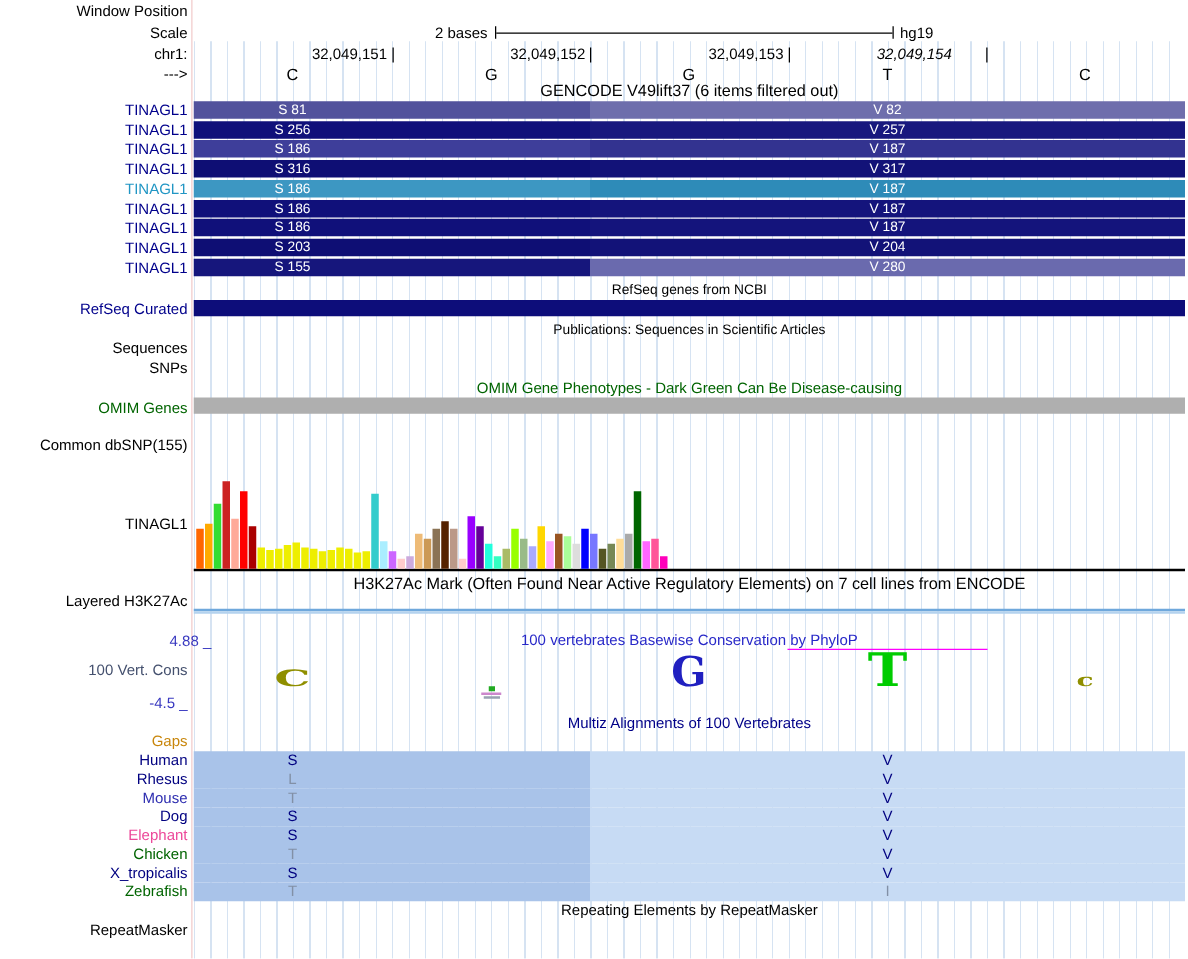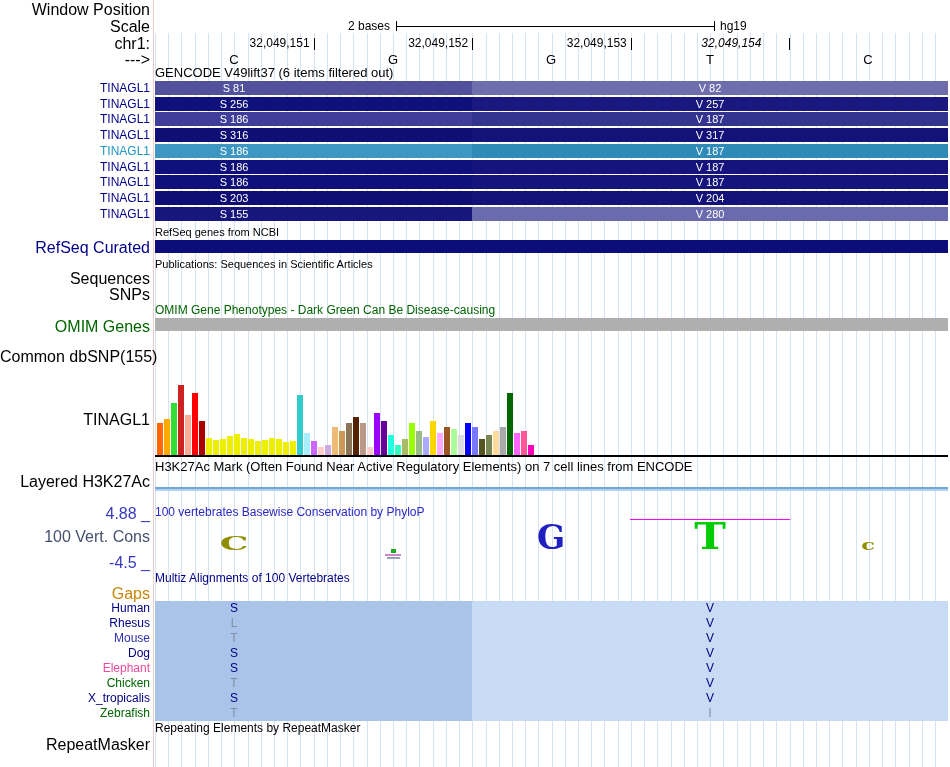--- a/index.html
+++ b/index.html
@@ -1,22 +1,22 @@
 <!DOCTYPE html>
 <html><head>
 <meta charset="utf-8">
 <style>
   html,body{margin:0;padding:0;background:#fff;}
   .browser{position:relative;width:950px;height:767px;background:#fff;
            font-family:"Liberation Sans",sans-serif;color:#000;overflow:hidden;}
   .grid{position:absolute;left:155px;top:33px;width:793px;height:734px;
         background:repeating-linear-gradient(to right,#D6E3F2 0,#D6E3F2 1px,transparent 1px,transparent 13.22px);}
   .startline{position:absolute;left:153px;top:0;width:1px;height:767px;background:#F2CBCB;}
-  .lbl{position:absolute;left:0;width:150px;text-align:right;font-size:16px;line-height:13px;white-space:nowrap;}
-  .title{position:absolute;left:155px;width:793px;text-align:left;font-size:12px;line-height:13px;white-space:nowrap;}
+  .lbl{position:absolute;left:0;width:150px;text-align:right;font-size:12px;line-height:13px;white-space:nowrap;}
+  .title{position:absolute;left:155px;width:793px;text-align:center;font-size:12px;line-height:13px;white-space:nowrap;}
   .title-lg{font-size:13px;}
   .title-sm{font-size:11px;}
   .center-flex{position:absolute;left:155px;width:793px;display:flex;justify-content:center;gap:18px;
                font-size:13px;line-height:14px;white-space:nowrap;}
   .fullbar{position:absolute;left:155px;width:793px;}
   .scalebar{position:absolute;left:396px;top:21px;width:317px;height:10px;
             border-left:1px solid #000;border-right:1px solid #000;}
   .scaleline{margin-top:5px;height:1px;background:#000;}
 </style>
 </head>
@@ -56,21 +56,21 @@
 
   <div class="lbl" style="top:413px">TINAGL1</div>
   <div class="fullbar" style="top:455px;height:2px;background:#000"></div>
 
   <div class="title title-lg" style="top:460px">H3K27Ac Mark (Often Found Near Active Regulatory Elements) on 7 cell lines from ENCODE</div>
   <div class="lbl" style="top:475px">Layered H3K27Ac</div>
   <div class="fullbar" style="top: 487px; height: 2px; background: rgb(111, 168, 220);"></div>
   <div class="fullbar" style="top: 489px; height: 2px; background: rgb(180, 210, 238);"></div>
 
   <div class="title" style="top: 506px; color: rgb(40, 40, 200);">100 vertebrates Basewise Conservation by PhyloP</div>
-  <div class="lbl" style="top: 507px; color: rgb(57, 57, 192);">4.88 _</div>
+  <div class="lbl" style="top: 507px; color: rgb(57, 57, 192); margin-left: 19px;">4.88 _</div>
   <div class="lbl" style="top: 530px; color: rgb(68, 80, 110);">100 Vert. Cons</div>
   <div class="lbl" style="top: 556px; color: rgb(57, 57, 192);">-4.5 _</div>
   <div style="position: absolute; left: 630px; top: 519px; width: 160px; height: 1px; background: rgb(255, 0, 255);"></div>
 
   <div class="title" style="top: 572px; color: rgb(0, 0, 136);">Multiz Alignments of 100 Vertebrates</div>
   <div class="lbl" style="top: 587px; color: rgb(200, 134, 11);">Gaps</div>
 
   <div class="title" style="top:722px">Repeating Elements by RepeatMasker</div>
   <div class="lbl" style="top:738px">RepeatMasker</div>
 <div style="position: absolute; left: 201.6px; width: 108px; top: 37px; text-align: right; font-size: 12px; line-height: 13px;">32,049,151</div>

